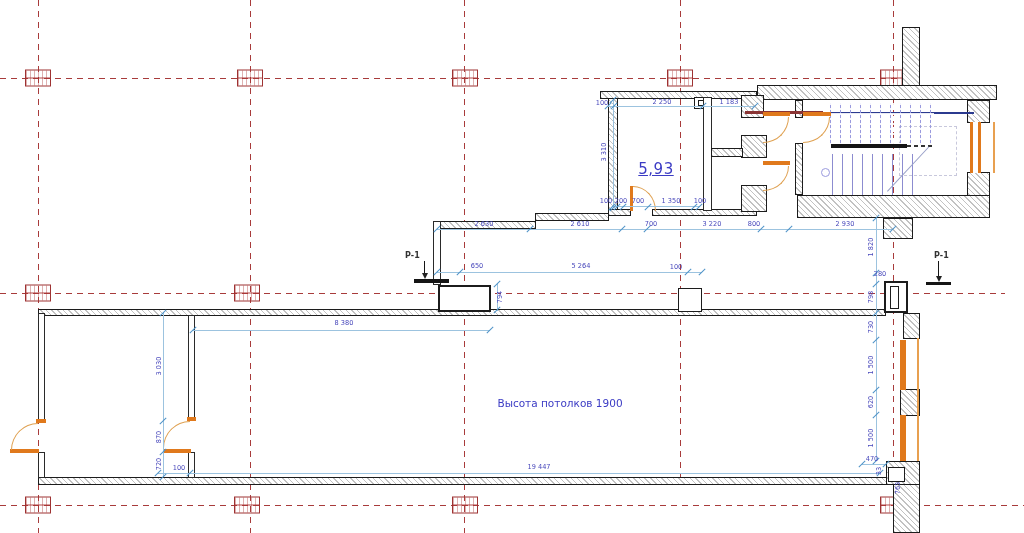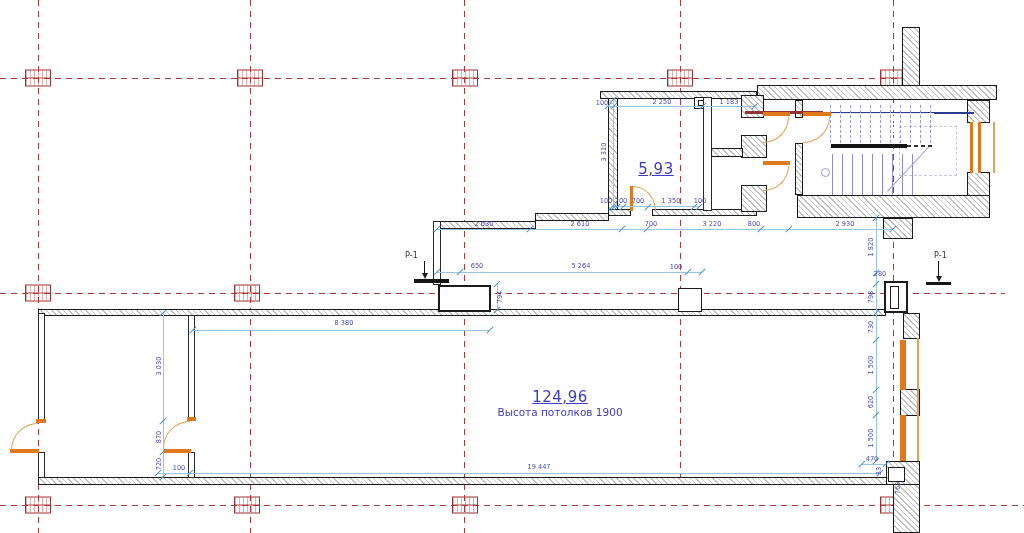--- a/index.html
+++ b/index.html
@@ -29,21 +29,21 @@
   
   .dl{position:absolute;background:#9cc3df;}
   .tick{position:absolute;width:9px;height:1px;background:#4f93c8;transform:translate(-50%,-50%) rotate(-45deg);}
   .dim{position:absolute;color:#4747bb;font-size:8px;line-height:1;white-space:nowrap;
        transform:translate(-50%,-50%) scale(.82);}
   .dim.rot{transform:translate(-50%,-50%) rotate(-90deg) scale(.82);}
   
   .room-label{position:absolute;color:#3b3bc4;text-align:center;transform:translate(-50%,-50%);}
   .area{font-size:15px;text-decoration:underline;letter-spacing:.5px;}
   .sub{font-size:10.5px;}
-  .pmark{position:absolute;color:#333;font-size:8px;line-height:1;}
+  .pmark{position:absolute;color:#333;font-size:8px;line-height:1;font-weight:bold;}
   .blk{position:absolute;background:#151515;}
   .arrow-down{position:absolute;width:0;height:0;border-left:3px solid transparent;
               border-right:3px solid transparent;border-top:6px solid #222;}
   
   .st-dash{position:absolute;background:
       repeating-linear-gradient(0deg,rgba(255,255,255,.9) 0 2px,transparent 2px 5px),
       repeating-linear-gradient(90deg,#9a9ade 0 1px,transparent 1px 10px);}
   .st-solid{position:absolute;background:repeating-linear-gradient(90deg,#8c8cd0 0 1px,transparent 1px 10px);}
   .st-bar-dash{position:absolute;background:repeating-linear-gradient(90deg,#333 0 4px,transparent 4px 7px);}
   .st-diag{position:absolute;height:1px;background:#99a0c8;transform-origin:0 0;}
@@ -244,21 +244,20 @@
       <span class="dim rot" style="left: 159px; top: 437px;">870</span>
       <span class="dim rot" style="left: 159px; top: 464px;">720</span>
       <span class="dim" style="left: 179px; top: 468px;">100</span>
       <span class="dim" style="left: 539px; top: 467px;">19 447</span>
     </div>
 
   <div class="room-label" style="left:656px;top:169px;">
     <div class="area">5,93</div>
   </div>
   <div class="room-label" style="left:560px;top:403px;">
-    <div class="area">124,96</div>
     <div class="sub">Высота потолков 1900</div>
   </div>
 
   <span class="pmark" style="left:405px;top:252px;">Р-1</span>
   <div class="blk" style="left:424px;top:261px;width:1px;height:14px;"></div>
   <div class="arrow-down" style="left:422px;top:273px;"></div>
   <div class="blk" style="left:414px;top:279px;width:35px;height:4px;"></div>
   <span class="pmark" style="left:934px;top:252px;">Р-1</span>
   <div class="blk" style="left:938px;top:261px;width:1px;height:18px;"></div>
   <div class="arrow-down" style="left:936px;top:276px;"></div>

